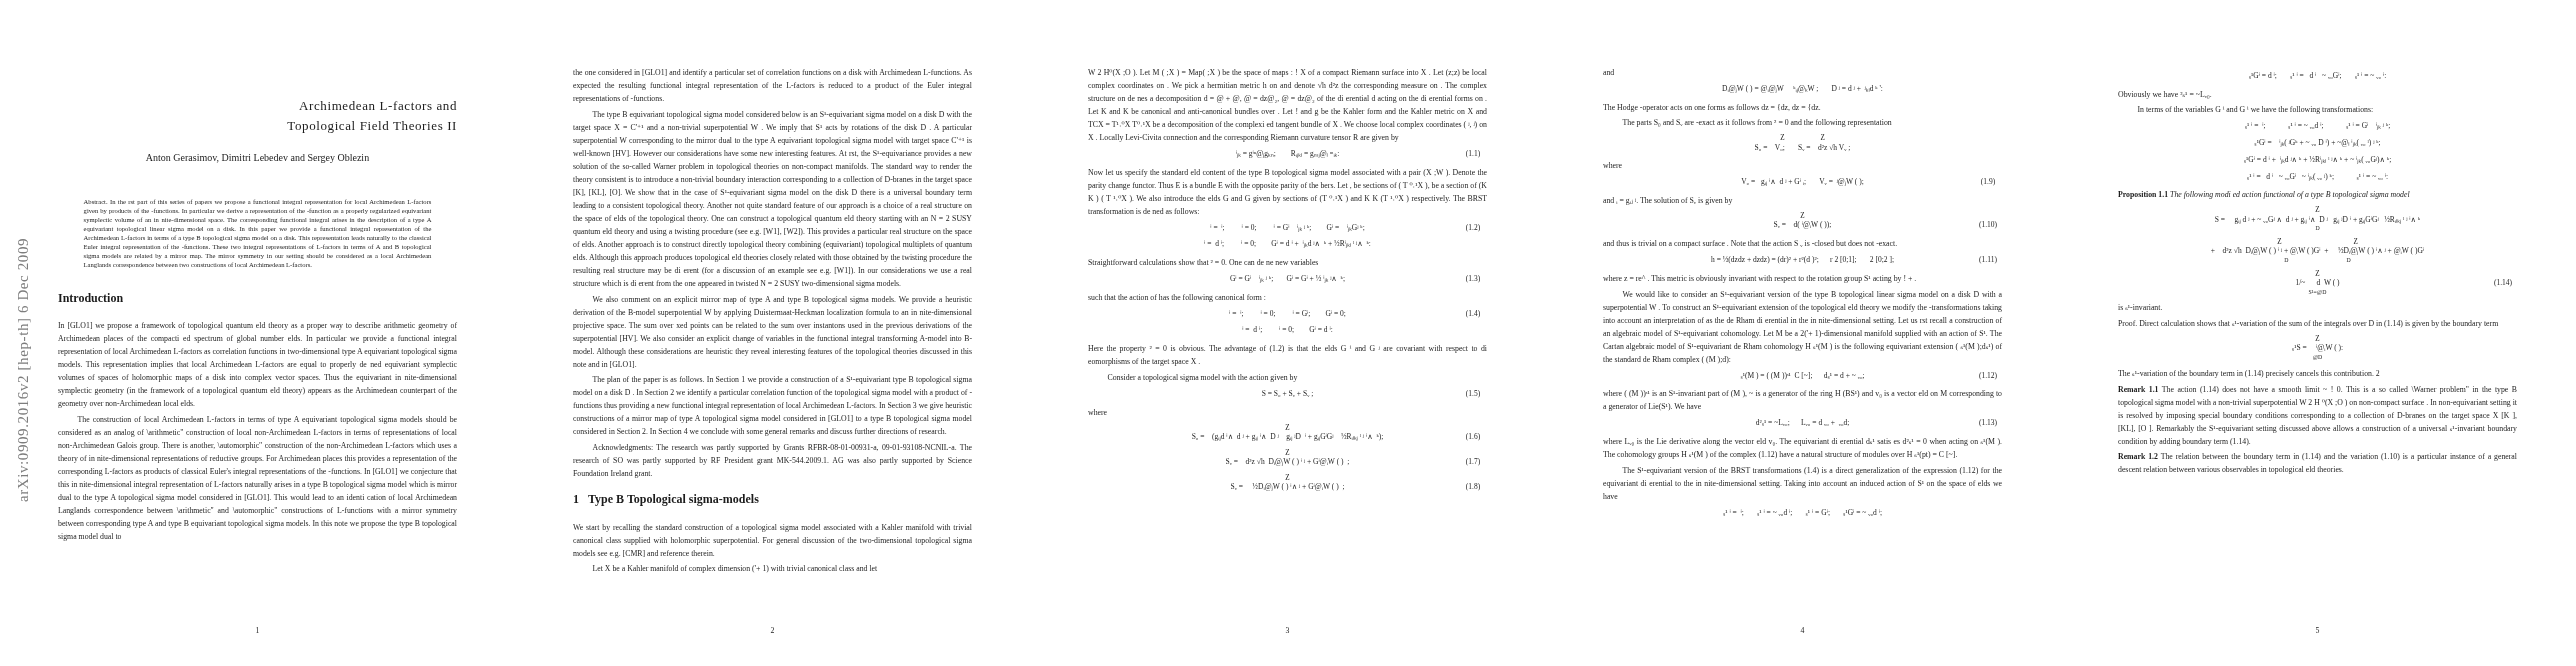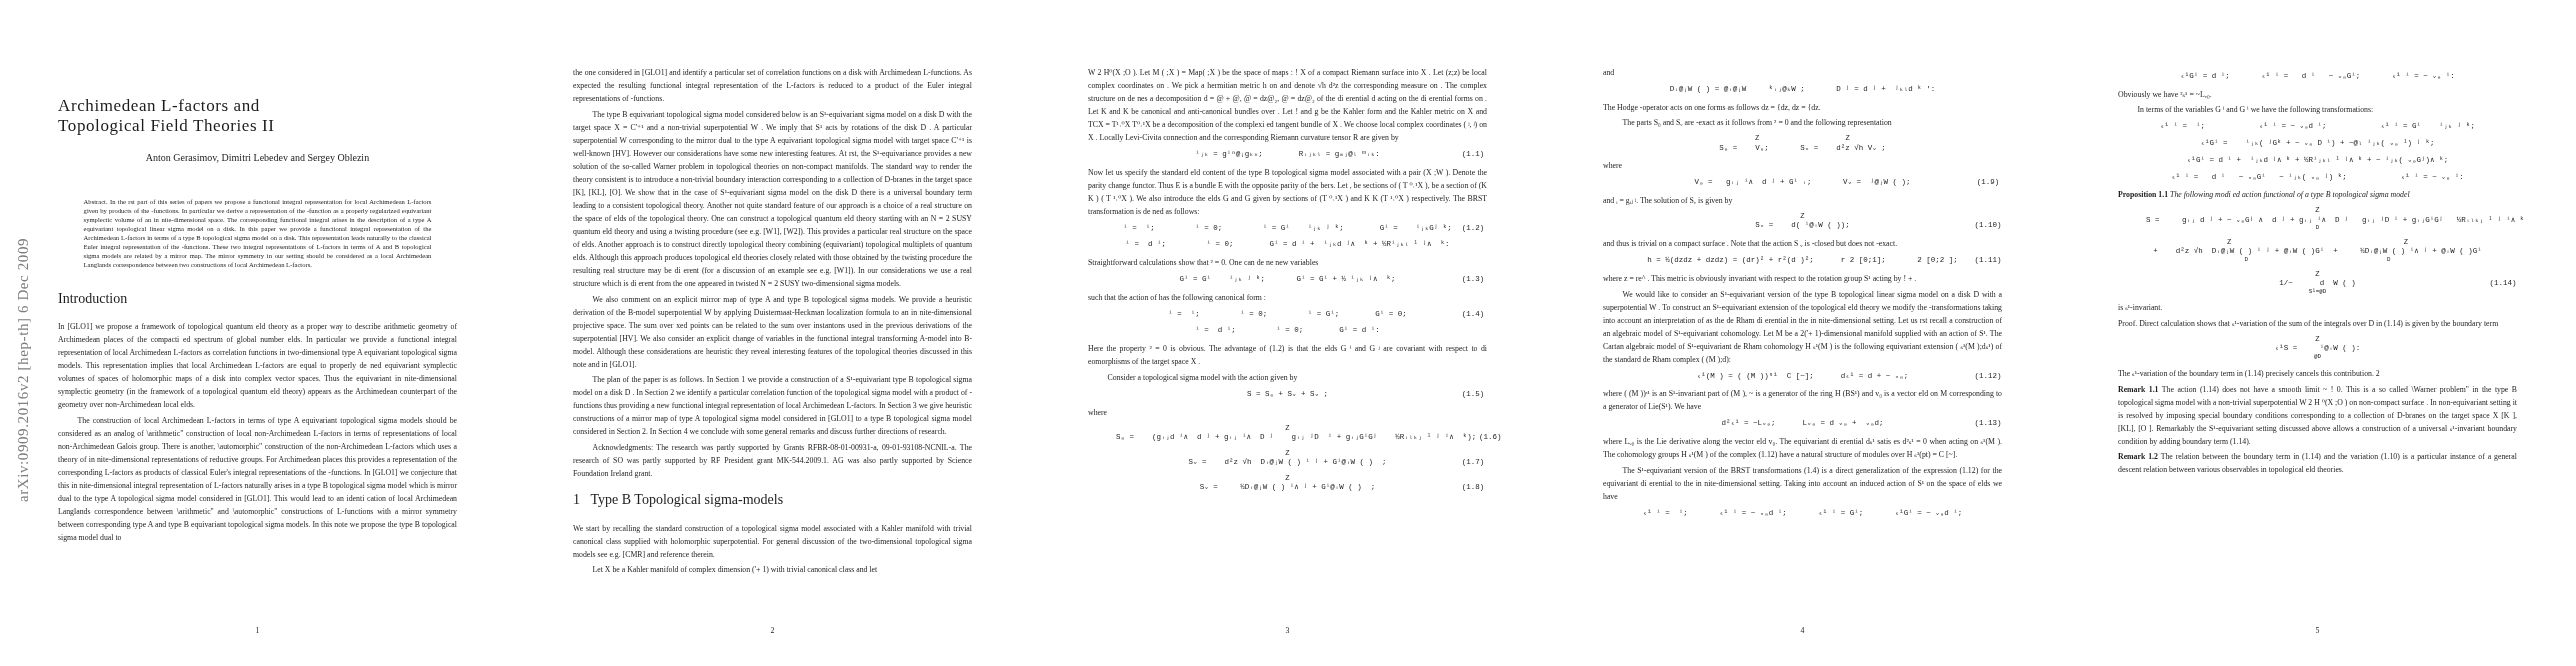--- a/index.html
+++ b/index.html
@@ -6,29 +6,29 @@
   body{width:2576px;height:667px;overflow:hidden;}
   #paper{display:flex;width:2576px;height:667px;background:#fff;
          font-family:"Liberation Serif","DejaVu Serif",serif;color:#1c1c1c;}
   .page{position:relative;width:515px;height:667px;box-sizing:border-box;
         padding:66px 58px 0 58px;overflow:hidden;background:#fff;flex:none;}
   .arxiv-watermark{position:absolute;left:23px;top:370px;
         transform:translate(-50%,-50%) rotate(-90deg);transform-origin:center;
         white-space:nowrap;color:#7d7d7d;font-size:15px;letter-spacing:0.6px;
         font-family:"Liberation Serif",serif;}
   .title-block{margin-top:30px;}
-  .title-line{font-size:17px;line-height:19.5px;text-align:left;letter-spacing:0.6px;}
+  .title-line{font-size:13px;line-height:19.5px;text-align:right;letter-spacing:0.6px;}
   .authors{margin-top:16.7px;font-size:10px;text-align:center;}
   .abstract{margin:34px 25.6px 22px 25.6px;font-size:6.6px;line-height:9px;text-align:justify;}
-  .heading1{font-size:14px;font-weight:normal;margin:12.2px 0 13.3px 0;}
+  .heading1{font-size:12px;font-weight:bold;margin:12.2px 0 13.3px 0;}
   .para{font-size:7.8px;line-height:13px;text-align:justify;margin:0 0 2.8px 0;}
   .para.indent{text-indent:19.5px;}
   .para.italic .ptext{font-style:italic;}
   .plead{font-weight:bold;font-style:normal;}
-  .eq{margin:5px 0 6.1px 0;font-family:Liberation Mono, monospace;}
+  .eq{margin:5px 0 6.1px 0;font-family:Liberation Serif, serif;}
   .eq-pre,.eq-sub{text-align:center;white-space:pre;padding:0 28px;}
   .eq-pre{font-size:7.2px;line-height:8.3px;}
   .eq-sub{font-size;5.6px;font-size:5.8px;line-height:6.7px;}
   .eq-row{display:flex;align-items:baseline;}
   .eq-spacer,.eq-num{width:28px;flex:none;font-size:7.5px;}
   .eq-num{text-align:center;}
   .eq-text{flex:1;text-align:center;white-space:pre;font-size:7.5px;line-height:10.6px;}
   .pagenum{position:absolute;bottom:32px;left:0;right:0;text-align:center;font-size:7.8px;}
 </style>
 </head>

